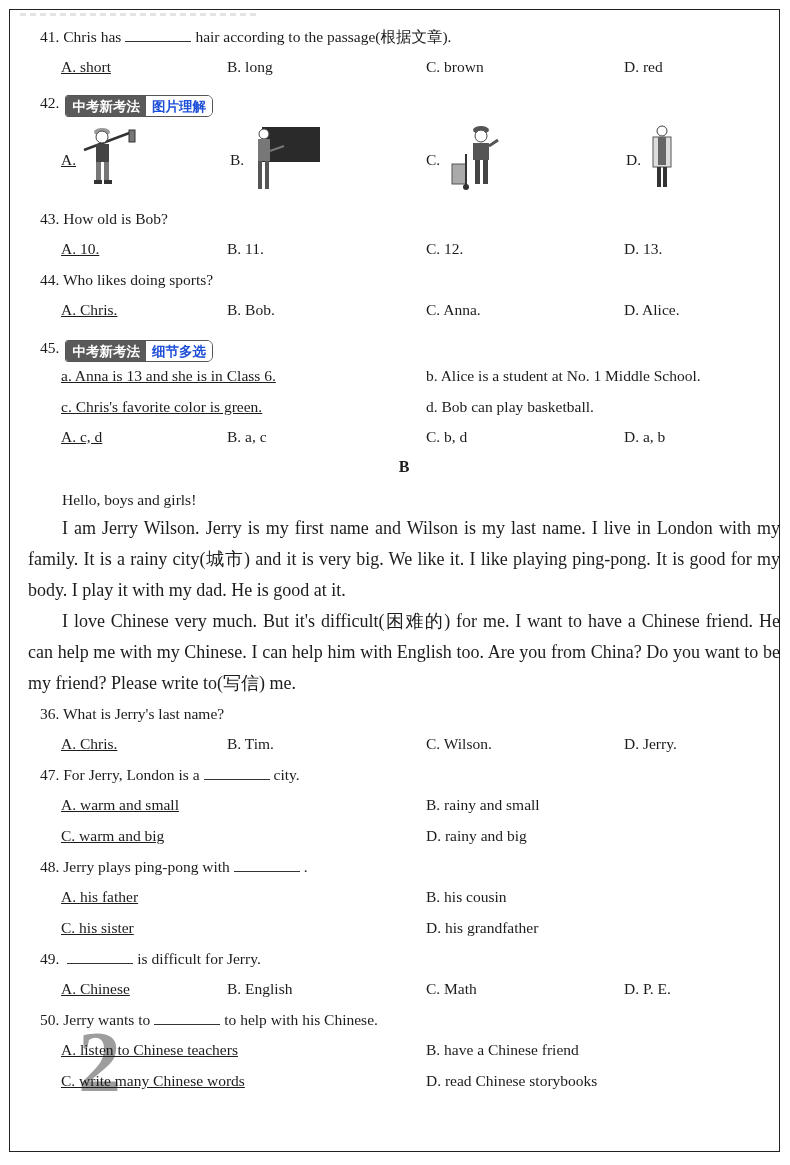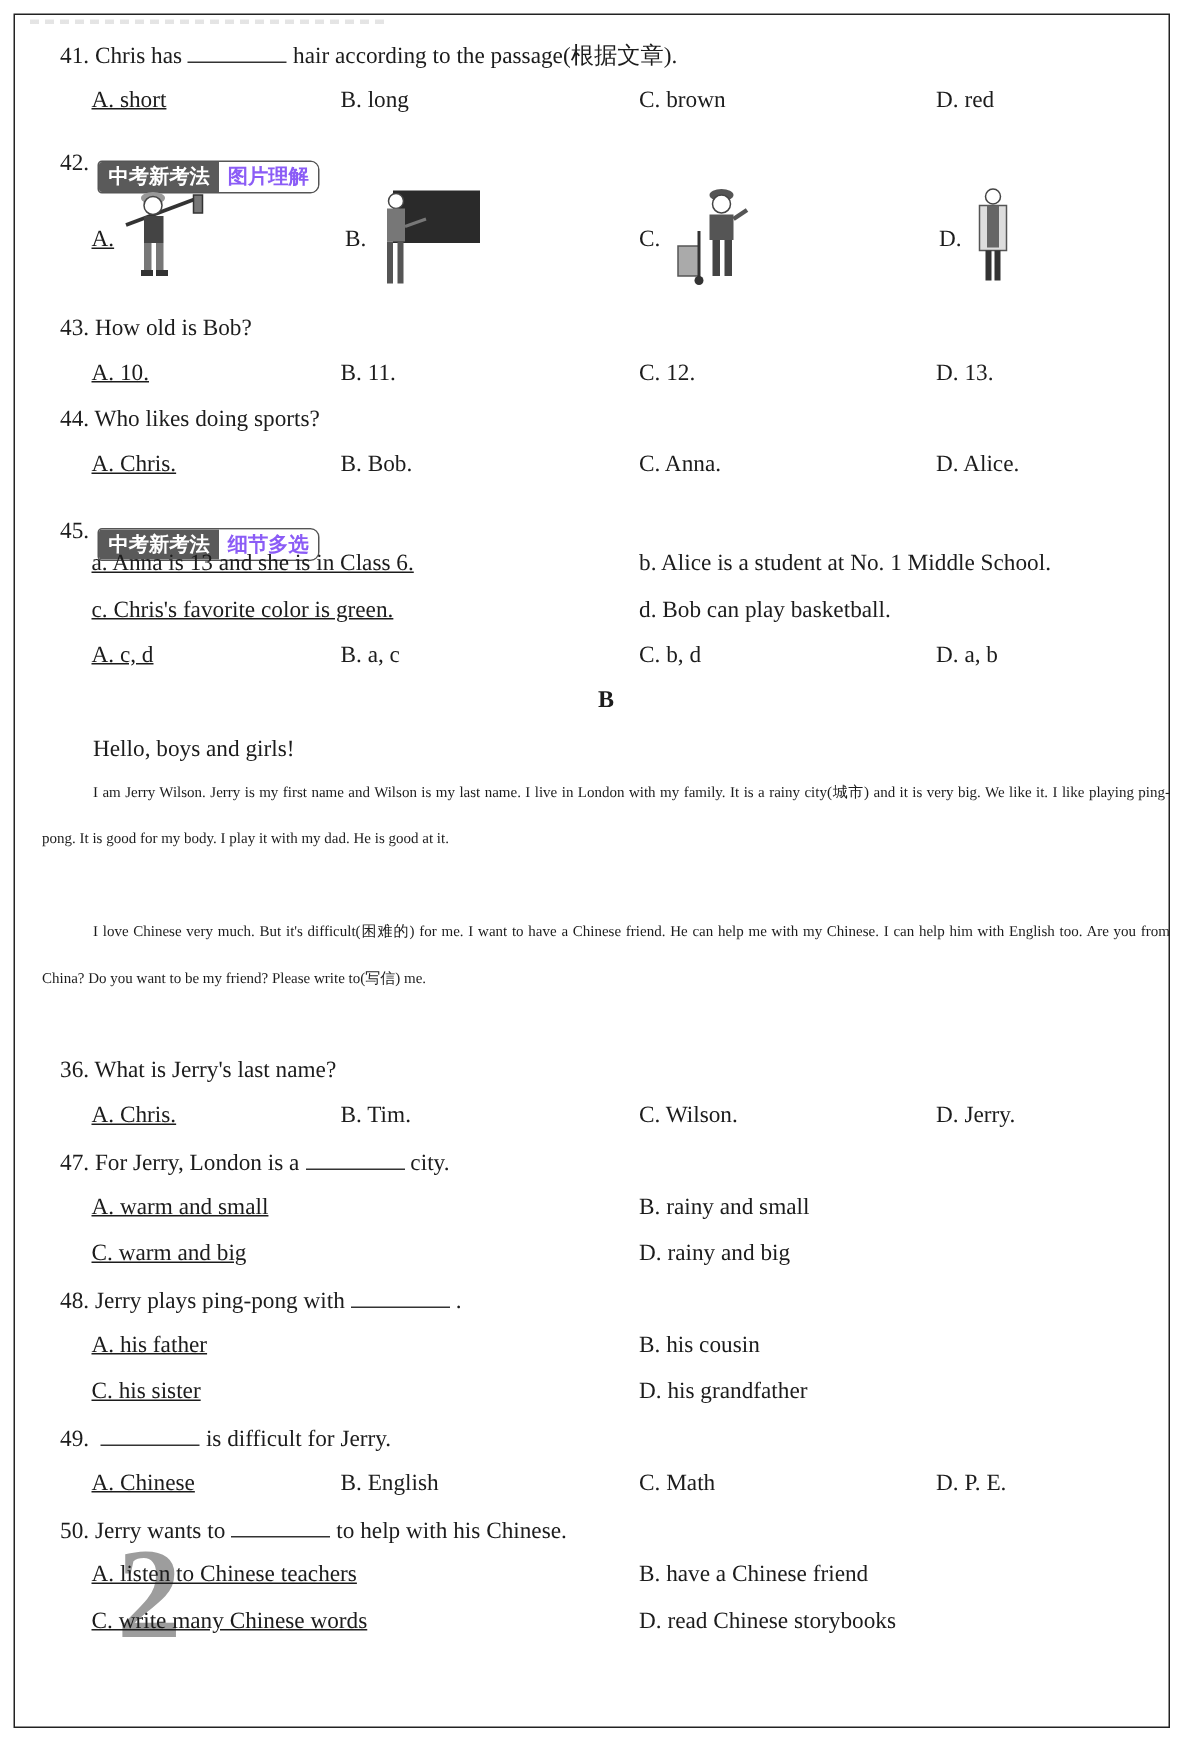--- a/index.html
+++ b/index.html
@@ -9,26 +9,26 @@
            border:1.5px solid #222; box-sizing:border-box; background:#fff; }
   .topline { position:absolute; left:20px; top:13px; width:240px; height:3px;
              background:repeating-linear-gradient(90deg,#d9d9d9 0 6px,#fff 6px 10px); opacity:.7; }
   .row { position:absolute; left:0; width:790px; font-size:15.5px; line-height:20px; white-space:nowrap; }
   .q { position:absolute; left:40px;text-align:center; }
   .opt { position:absolute; }
   .c1 { left:61px;text-decoration:underline; } .c2 { left:227px; } .c3 { left:426px; } .c4 { left:624px; }
   .half2 { left:426px; }
   .blank { display:inline-block; width:66px; border-bottom:1px solid #333; height:14px; vertical-align:baseline; margin:0 4px; }
   .badge { display:inline-flex; align-items:stretch; height:20px; vertical-align:middle;
-           border:1px solid #555; border-radius:3px 6px 6px 3px; overflow:hidden; margin:16px 3px 0 6px;
+           border:1px solid #555; border-radius:3px 6px 6px 3px; overflow:hidden; margin:4px 3px 0 6px;
            font-family:"DejaVu Sans", sans-serif; font-size:13.5px; font-weight:bold; }
   .badge .dark { background:#5a5a5a; color:#fff; padding:0 6px; display:flex; align-items:center; }
-  .badge .light { background:#fff; color:#8b5cf6; padding:0 6px; display:flex; align-items:center; }
+  .badge .light { background:#fff; color:#1d4ed8; padding:0 6px; display:flex; align-items:center; }
   .section-title { position:absolute; top:458px; left:0; width:808px; text-align:center; font-weight:bold; font-size:16px; }
-  .para { position:absolute; left:28px; width:752px; font-size:10px; line-height:31px; text-align:justify; }
+  .para { position:absolute; left:28px; width:752px; font-size:18px; line-height:31px; text-align:justify; }
   .pic { position:absolute; }
   .watermark { position:absolute; left:78px; top:1022px; font-family:"Liberation Serif", serif;
                font-weight:bold; font-size:86px; line-height:80px; color:#8c8c8c; opacity:.85; }
 </style>
 </head>
 <body>
 
 <div class="frame"></div>
 <div class="topline"></div>
 

